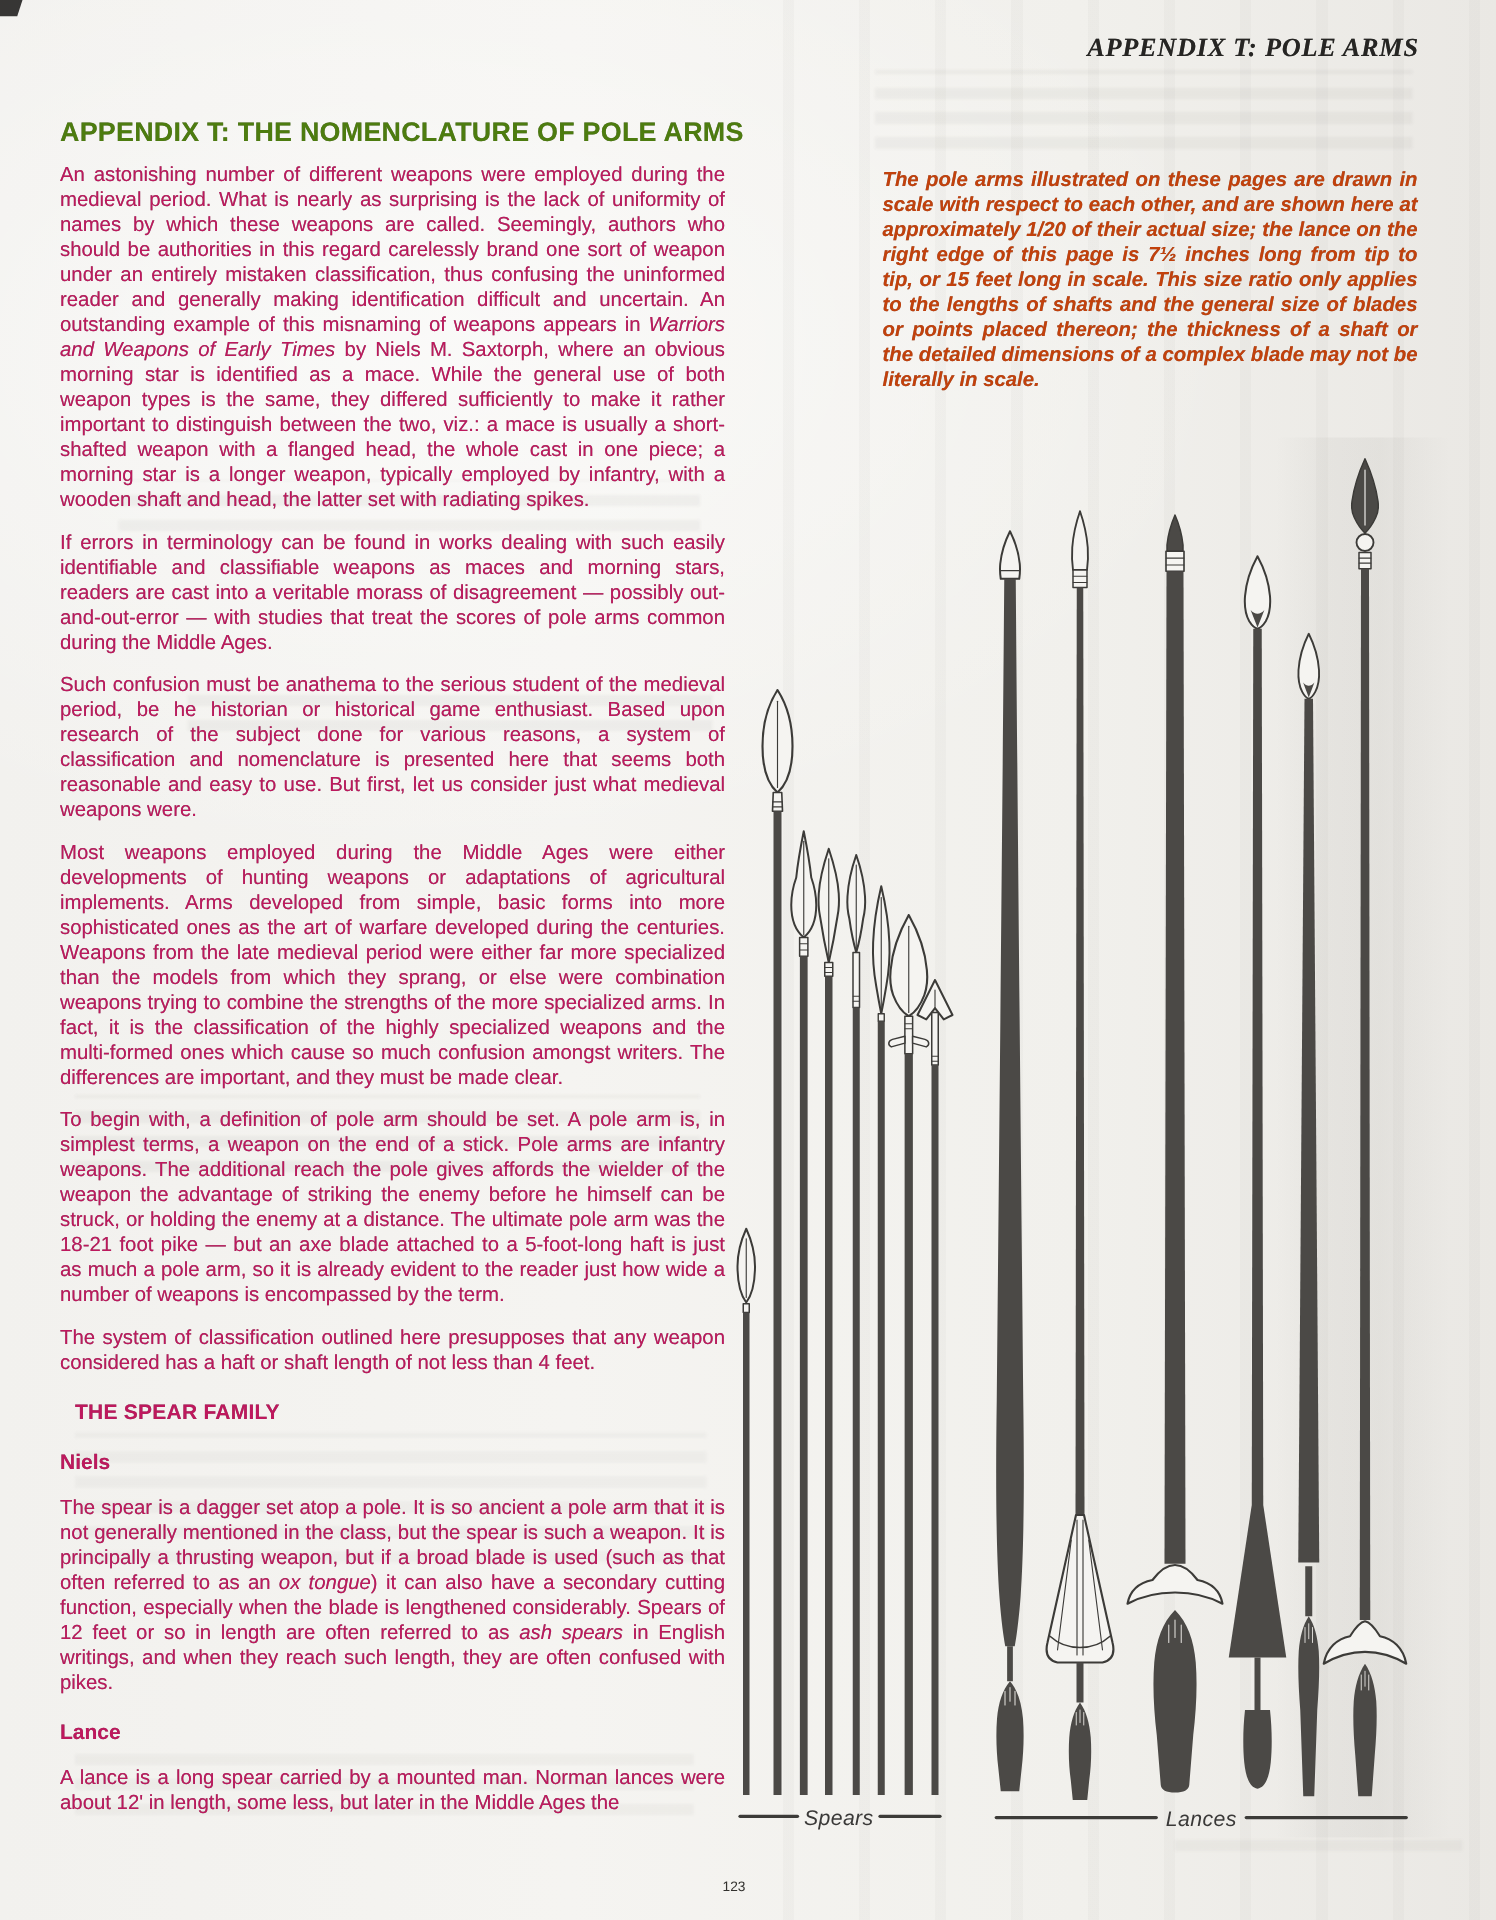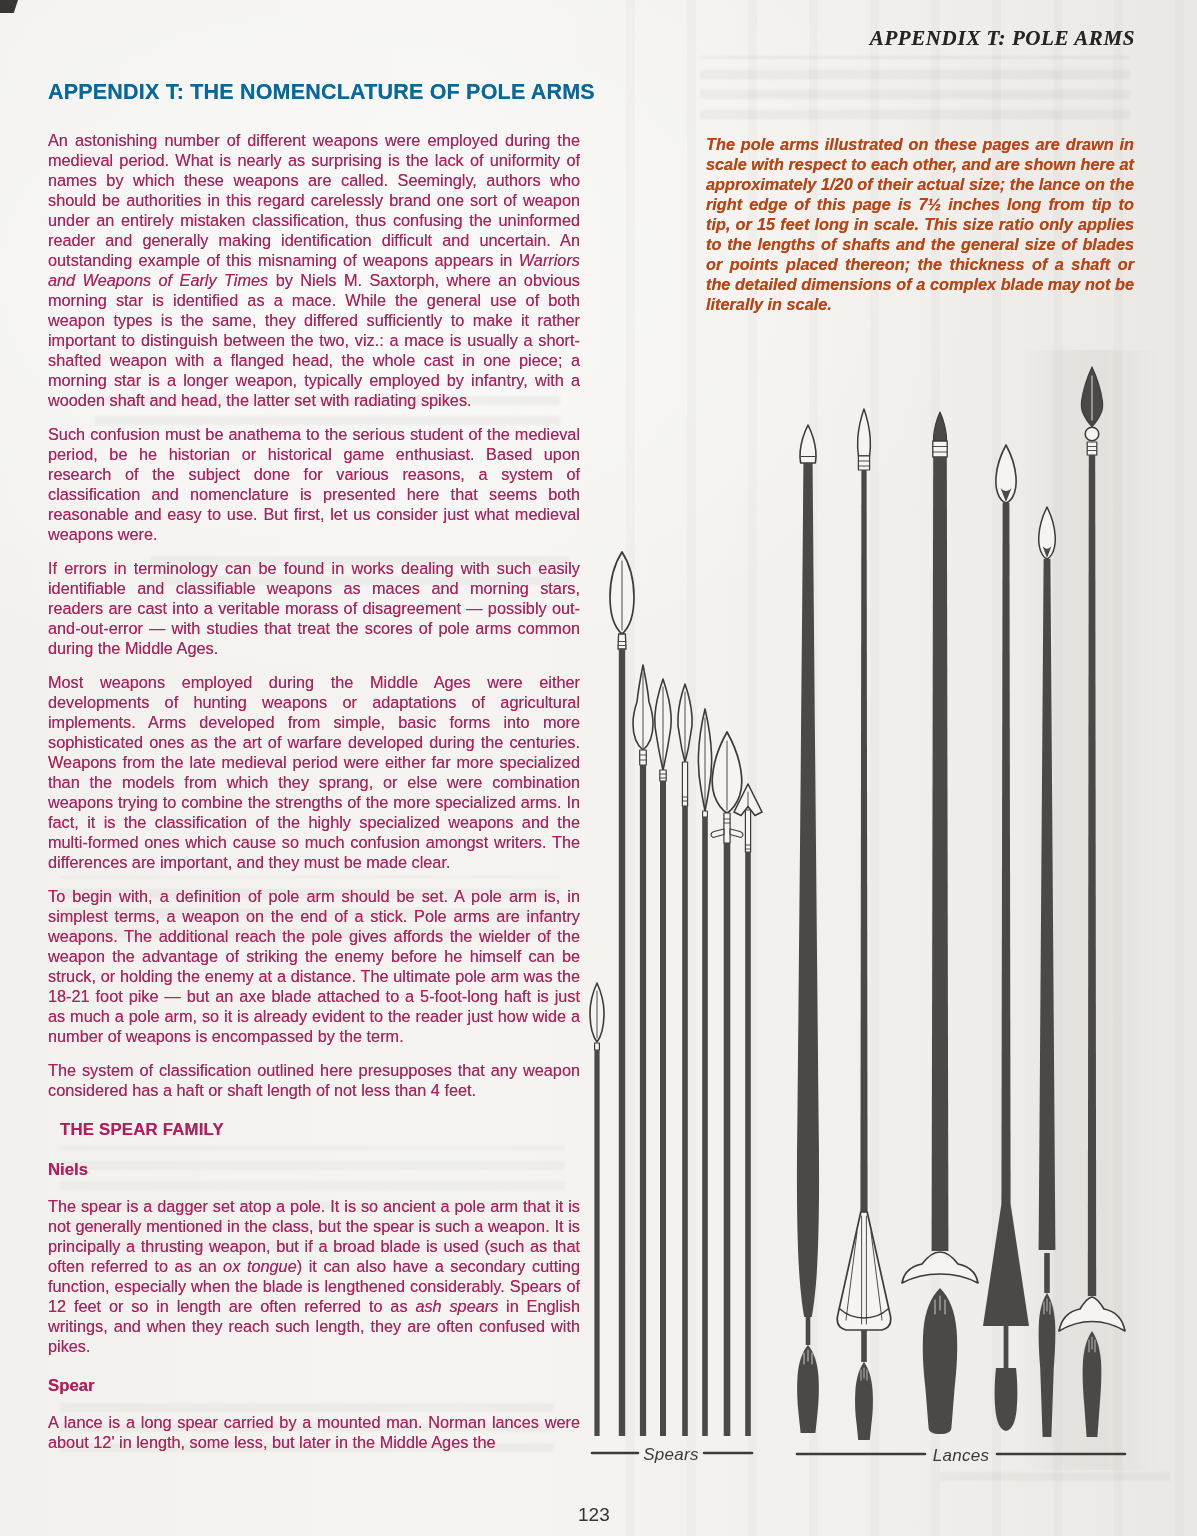--- a/index.html
+++ b/index.html
@@ -15,32 +15,32 @@
   .streaks{position:absolute;left:600px;top:0;width:597px;height:1536px;pointer-events:none;
     background:repeating-linear-gradient(90deg, rgba(140,138,132,0) 0 26px, rgba(140,138,132,.05) 26px 35px, rgba(140,138,132,0) 35px 61px);}
   .streaks2{position:absolute;left:1020px;top:350px;width:140px;height:1120px;pointer-events:none;
     background:linear-gradient(90deg, rgba(130,128,122,0), rgba(130,128,122,.07) 30%, rgba(130,128,122,.09) 60%, rgba(130,128,122,0));}
   .corner-mark{position:absolute;left:0;top:0;width:18px;height:13px;background:#1c1b1a;opacity:.88;
     transform:skewX(-18deg);transform-origin:left top;}
   .running-head{position:absolute;top:26px;right:62px;
     font-family:"Liberation Serif",serif;font-style:italic;font-weight:bold;
     font-size:21px;letter-spacing:.6px;color:#262523;
     text-shadow:0 0 .4px rgba(0,0,0,.5);}
-  .page-title{position:absolute;left:48px;top:80px;font-weight:bold;font-size:21.5px;
-    letter-spacing:.2px;color:#0369a1;text-shadow:0 0 .4px rgba(0,0,0,.45);}
+  .page-title{position:absolute;left:48px;top:94px;font-weight:bold;font-size:21.5px;
+    letter-spacing:.2px;color:#4d7c0f;text-shadow:0 0 .4px rgba(0,0,0,.45);}
   .left-col{position:absolute;left:48px;top:130px;width:532px;
     font-size:16.3px;line-height:20px;color:#be185d;
     text-shadow:0 0 .35px rgba(40,40,40,.55);}
   .left-col .para{text-align:justify;margin:0 0 14px 0;}
   .left-col .h2{font-weight:bold;font-size:16.8px;margin:20px 0 16px 12px;letter-spacing:.2px;}
   .left-col .h3{font-weight:bold;font-size:16.8px;margin:20px 0 16px 0;}
   .scale-note{position:absolute;left:706px;top:134px;width:428px;
     font-style:italic;font-size:16.3px;line-height:20px;text-align:justify;
     color:#c2410c;text-shadow:0 0 .35px rgba(40,40,40,.5);font-weight:bold;}
-  .page-number{position:absolute;left:578px;top:1504px;font-size:19px;color:#33322f;}
+  .page-number{position:absolute;left:578px;top:1504px;font-size:11px;color:#33322f;}
   .figure{position:absolute;left:585px;top:360px;width:595px;height:1110px;}
   .ghost{position:absolute;pointer-events:none;filter:blur(1.3px);opacity:.8;
     background:repeating-linear-gradient(0deg, rgba(112,110,105,.085) 0 9px, rgba(112,110,105,0) 9px 20px);}
   .g1{left:700px;top:56px;width:430px;height:63px;}
   .g2{left:95px;top:384px;width:465px;height:41px;}
   .g3{left:150px;top:552px;width:420px;height:33px;}
   .g4{left:60px;top:876px;width:500px;height:62px;}
   .g5{left:60px;top:1146px;width:505px;height:104px;opacity:.6;}
   .g6{left:60px;top:1396px;width:495px;height:56px;opacity:.65;}
   .g7{left:940px;top:1466px;width:230px;height:15px;opacity:.7;}
@@ -62,29 +62,29 @@
   <div class="ghost g4"></div>
   <div class="ghost g5"></div>
   <div class="ghost g6"></div>
   <div class="ghost g7"></div>
 
   <div class="running-head">APPENDIX T: POLE ARMS</div>
   <div class="page-title">APPENDIX T: THE NOMENCLATURE OF POLE ARMS</div>
 
   <div class="left-col">
       <div class="para"><span>An astonishing number of different weapons were employed during the medieval period. What is nearly as surprising is the lack of uniformity of names by which these weapons are called. Seemingly, authors who should be authorities in this regard carelessly brand one sort of weapon under an entirely mistaken classification, thus confusing the uninformed reader and generally making identification difficult and uncertain. An outstanding example of this misnaming of weapons appears in </span><i>Warriors and Weapons of Early Times</i><span> by Niels M. Saxtorph, where an obvious morning star is identified as a mace. While the general use of both weapon types is the same, they differed sufficiently to make it rather important to distinguish between the two, viz.: a mace is usually a short-shafted weapon with a flanged head, the whole cast in one piece; a morning star is a longer weapon, typically employed by infantry, with a wooden shaft and head, the latter set with radiating spikes.</span></div>
+      <div class="para"><span>If errors in terminology can be found in works dealing with such easily identifiable and classifiable weapons as maces and morning stars, readers are cast into a veritable morass of disagreement — possibly out-and-out-error — with studies that treat the scores of pole arms common during the Middle Ages.</span></div>
       <div class="para"><span>Such confusion must be anathema to the serious student of the medieval period, be he historian or historical game enthusiast. Based upon research of the subject done for various reasons, a system of classification and nomenclature is presented here that seems both reasonable and easy to use. But first, let us consider just what medieval weapons were.</span></div>
-      <div class="para"><span>If errors in terminology can be found in works dealing with such easily identifiable and classifiable weapons as maces and morning stars, readers are cast into a veritable morass of disagreement — possibly out-and-out-error — with studies that treat the scores of pole arms common during the Middle Ages.</span></div>
       <div class="para"><span>Most weapons employed during the Middle Ages were either developments of hunting weapons or adaptations of agricultural implements. Arms developed from simple, basic forms into more sophisticated ones as the art of warfare developed during the centuries. Weapons from the late medieval period were either far more specialized than the models from which they sprang, or else were combination weapons trying to combine the strengths of the more specialized arms. In fact, it is the classification of the highly specialized weapons and the multi-formed ones which cause so much confusion amongst writers. The differences are important, and they must be made clear.</span></div>
       <div class="para"><span>To begin with, a definition of pole arm should be set. A pole arm is, in simplest terms, a weapon on the end of a stick. Pole arms are infantry weapons. The additional reach the pole gives affords the wielder of the weapon the advantage of striking the enemy before he himself can be struck, or holding the enemy at a distance. The ultimate pole arm was the 18-21 foot pike — but an axe blade attached to a 5-foot-long haft is just as much a pole arm, so it is already evident to the reader just how wide a number of weapons is encompassed by the term.</span></div>
       <div class="para"><span>The system of classification outlined here presupposes that any weapon considered has a haft or shaft length of not less than 4 feet.</span></div>
       <div class="h2"><span>THE SPEAR FAMILY</span></div>
       <div class="h3"><span>Niels</span></div>
       <div class="para"><span>The spear is a dagger set atop a pole. It is so ancient a pole arm that it is not generally mentioned in the class, but the spear is such a weapon. It is principally a thrusting weapon, but if a broad blade is used (such as that often referred to as an </span><i>ox tongue</i><span>) it can also have a secondary cutting function, especially when the blade is lengthened considerably. Spears of 12 feet or so in length are often referred to as </span><i>ash spears</i><span> in English writings, and when they reach such length, they are often confused with pikes.</span></div>
-      <div class="h3"><span>Spear</span></div>
+      <div class="h3"><span>Lance</span></div>
       <div class="para"><span>A lance is a long spear carried by a mounted man. Norman lances were about 12' in length, some less, but later in the Middle Ages the</span></div>
     </div>
 
   <div class="scale-note">The pole arms illustrated on these pages are drawn in scale with respect to each other, and are shown here at approximately 1/20 of their actual size; the lance on the right edge of this page is 7½ inches long from tip to tip, or 15 feet long in scale. This size ratio only applies to the lengths of shafts and the general size of blades or points placed thereon; the thickness of a shaft or the detailed dimensions of a complex blade may not be literally in scale.</div>
 
   <svg class="figure" viewBox="585 360 595 1110" xmlns="http://www.w3.org/2000/svg">
     <g stroke-linejoin="round" stroke-linecap="round">
 
       <g>
         <path d="M597,983 C592,994 590,1003 590,1013 C590,1027 592.5,1036 597,1042 C601.5,1036 604,1027 604,1013 C604,1003 602,994 597,983 Z" fill="#f5f4f1" stroke="#3c3b38" stroke-width="1.6"></path>

